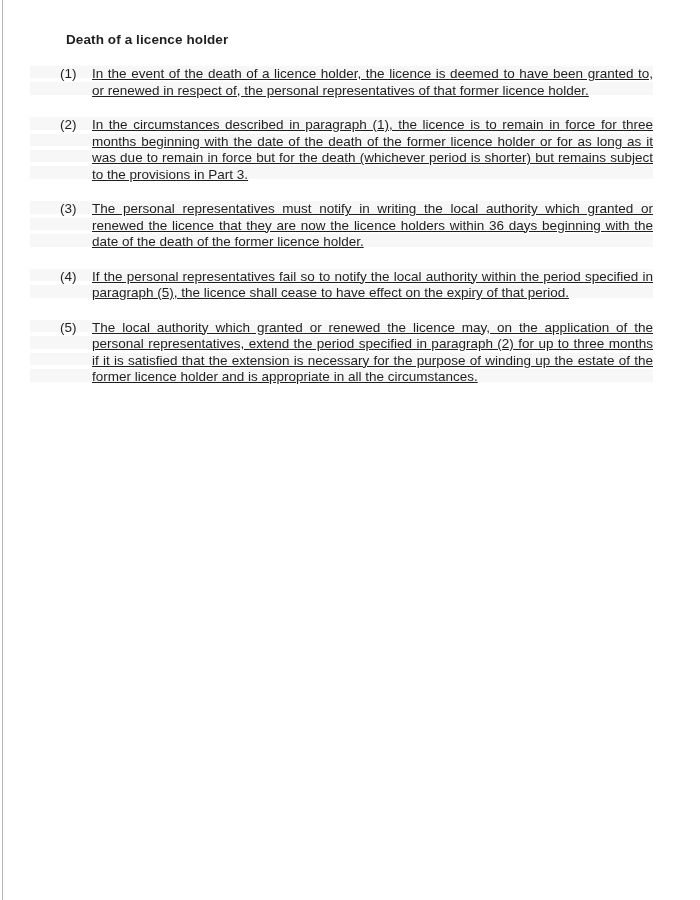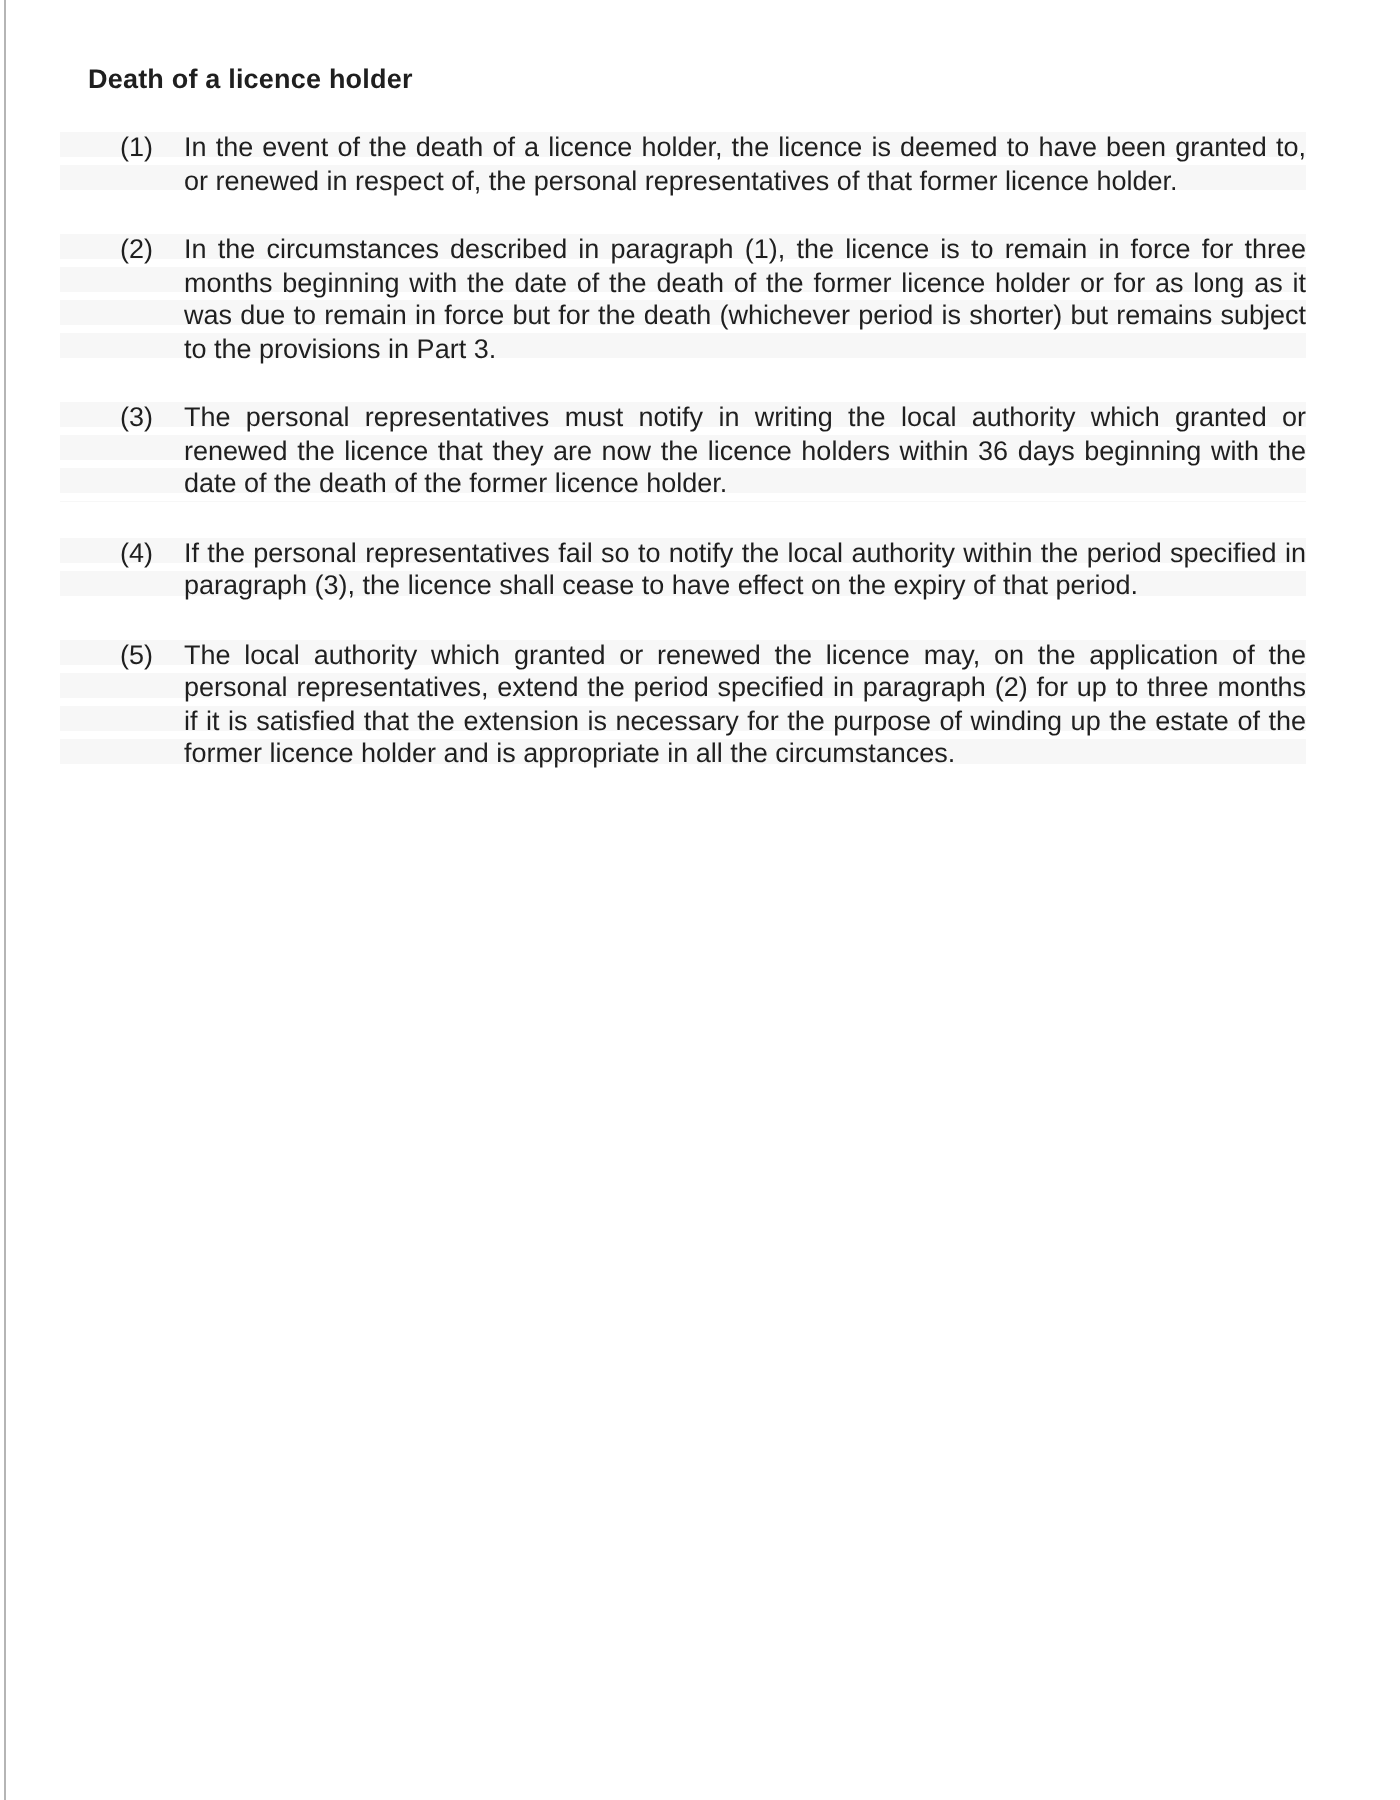--- a/index.html
+++ b/index.html
@@ -24,21 +24,21 @@
   }
   .scan-line {
     position: absolute;
     left: 2px;
     top: 0;
     width: 1px;
     height: 900px;
     background: #b5b5b5;
   }
   .heading {
-    margin: 0 0 18px 14px;
+    margin: 0 0 18px 36px;
     font-size: 13.5px;
     font-weight: bold;
     line-height: 16px;
     letter-spacing: 0.1px;
   }
   .para {
     display: flex;
     align-items: flex-start;
     margin: 0 0 18px 0;
     padding-left: 30px;
@@ -53,20 +53,21 @@
       #ffffff 16.5px
     );
   }
   .num {
     flex: none;
     width: 32px;
   }
   .txt {
     flex: 1;
     text-align: justify;
+    text-decoration: underline;
   }
 </style>
 </head>
 <body>
 
 <div class="page">
   <div class="scan-line"></div>
 
   <h1 class="heading">Death of a licence holder</h1>
 
@@ -80,20 +81,20 @@
     <span class="txt">In the circumstances described in paragraph (1), the licence is to remain in force for three months beginning with the date of the death of the former licence holder or for as long as it was due to remain in force but for the death (whichever period is shorter) but remains subject to the provisions in Part 3.</span>
   </div>
 
   <div class="para">
     <span class="num">(3)</span>
     <span class="txt">The personal representatives must notify in writing the local authority which granted or renewed the licence that they are now the licence holders within 36 days beginning with the date of the death of the former licence holder.</span>
   </div>
 
   <div class="para">
     <span class="num">(4)</span>
-    <span class="txt">If the personal representatives fail so to notify the local authority within the period specified in paragraph (3), the licence shall cease to have effect on the expiry of that period.</span>
+    <span class="txt">If the personal representatives fail so to notify the local authority within the period specified in paragraph (5), the licence shall cease to have effect on the expiry of that period.</span>
   </div>
 
   <div class="para">
     <span class="num">(5)</span>
     <span class="txt">The local authority which granted or renewed the licence may, on the application of the personal representatives, extend the period specified in paragraph (2) for up to three months if it is satisfied that the extension is necessary for the purpose of winding up the estate of the former licence holder and is appropriate in all the circumstances.</span>
   </div>
 </div>
 
 </body></html>

